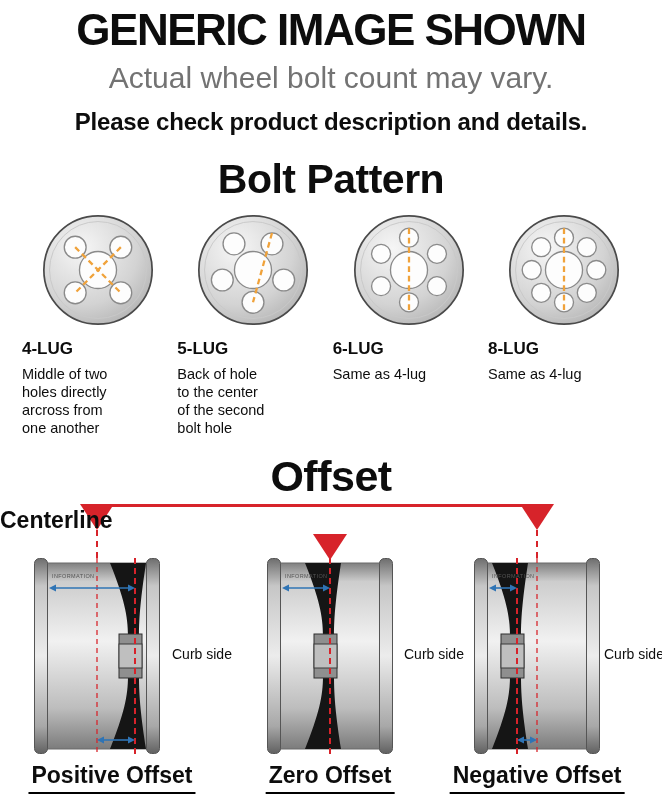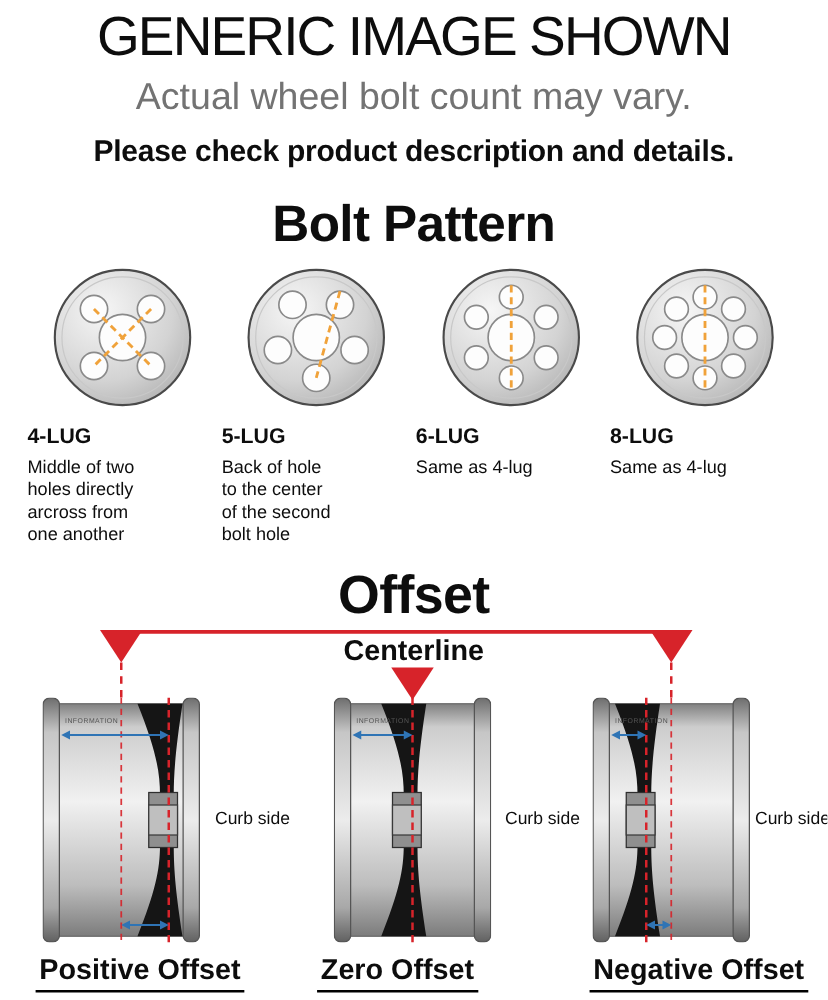--- a/index.html
+++ b/index.html
@@ -1,39 +1,39 @@
 <!DOCTYPE html>
 <html style="--red: #d7232a;"><head>
 <meta charset="utf-8">
 <style>
   * { box-sizing: border-box; margin: 0; padding: 0; }
   html, body { background: #ffffff; }
   body { font-family: "Liberation Sans", sans-serif; color: #0d0d0d; }
   .page { position: relative; width: 662px; height: 800px; background: #fff; overflow: hidden; }
 
   .hdr { text-align: center; padding-top: 6px; }
-  .h-title { font-size: 44px; font-weight: 400; letter-spacing: -1.5px; line-height: 1.08; }
+  .h-title { font-size: 44px; font-weight: 700; letter-spacing: -1.5px; line-height: 1.08; }
   .h-sub   { font-size: 30px; font-weight: 400; margin-top: 7px; color: #737373; }
   .h-note  { font-size: 24px; font-weight: 700; margin-top: 13px; letter-spacing: -0.2px; }
 
   .sec-title { text-align: center; font-size: 41px; font-weight: 700; margin-top: 20px; letter-spacing: -0.5px; }
 
   .lug-row  { display: flex; justify-content: space-between; padding: 0 22px; margin-top: 10px; }
   .lug-cell { width: 152px; }
   .lug-svg  { width: 114px; height: 114px; display: block; margin: 0 auto; }
   .lug-label{ font-size: 17px; font-weight: 700; margin-top: 12px; }
   .lug-desc { font-size: 14.5px; line-height: 1.26; margin-top: 6px; white-space: pre-line; }
 
   .offset-sec  { position: relative; height: 344px; margin-top: 14px; }
   .offset-title{ position: absolute; top: 0; left: 0; width: 100%; font-size: 43px; margin-top: 0; }
   .cl-line { position: absolute; height: 3px; background: var(--red, #d7232a); }
   .tri { position: absolute; width: 0; height: 0;
          border-left: 17px solid transparent; border-right: 17px solid transparent;
          border-top: 26px solid var(--red, #d7232a); }
-  .cl-text { position: absolute; top: 55px; left: 0; width: 100%; text-align: center;
+  .cl-text { position: absolute; top: 55px; left: 0; width: 100%; text-align: left;
              font-size: 23px; font-weight: 600; }
   .cl-drop { position: absolute; top: 78px; height: 28px; width: 0;
              border-left: 2px dashed var(--red, #d7232a); }
   .xsec { position: absolute; top: 106px; width: 126px; height: 196px; }
   .curb { position: absolute; top: 194px; font-size: 14px; white-space: nowrap; }
   .off-label { position: absolute; top: 310px; transform: translateX(-50%);
                font-size: 23px; font-weight: 700; white-space: nowrap;
                border-bottom: 2.5px solid #000; padding: 0 3px 3px; }
 </style>
 </head>
@@ -265,17 +265,17 @@
         <line x1="49" y1="182" x2="57" y2="182" stroke="#2f74b5" stroke-width="1.6"></line>
         <polygon points="43,182 50,178.4 50,185.6" fill="#2f74b5"></polygon>
         <polygon points="63,182 56,178.4 56,185.6" fill="#2f74b5"></polygon>
       </svg>
 
     <div class="curb" style="left:172px;">Curb side</div>
     <div class="curb" style="left:404px;">Curb side</div>
     <div class="curb" style="left:604px;">Curb side</div>
 
     <div class="off-label" style="left:112px;">Positive Offset</div>
-    <div class="off-label" style="left:318px;">Zero Offset</div>
-    <div class="off-label" style="left:537px;margin-left:22px;">Negative Offset</div>
+    <div class="off-label" style="left:330px;">Zero Offset</div>
+    <div class="off-label" style="left:537px;">Negative Offset</div>
   </div>
 
 </div>
 
 </body></html>

